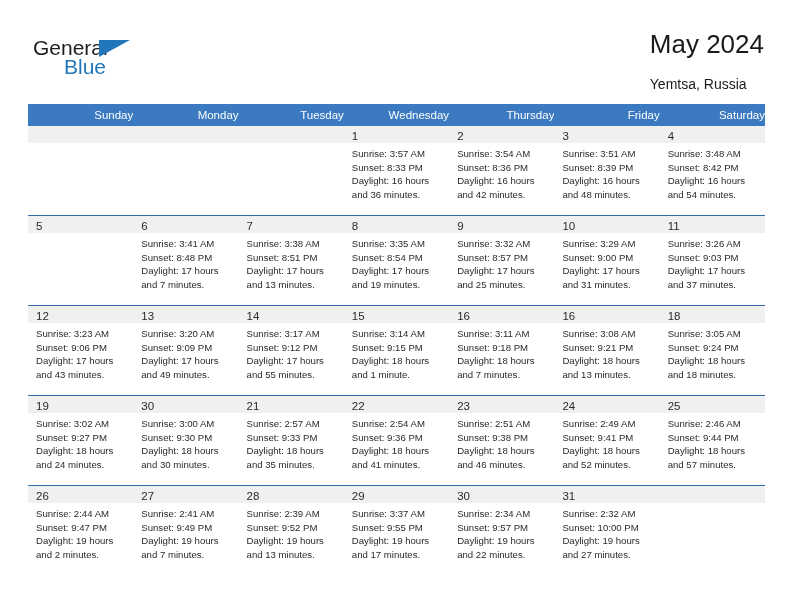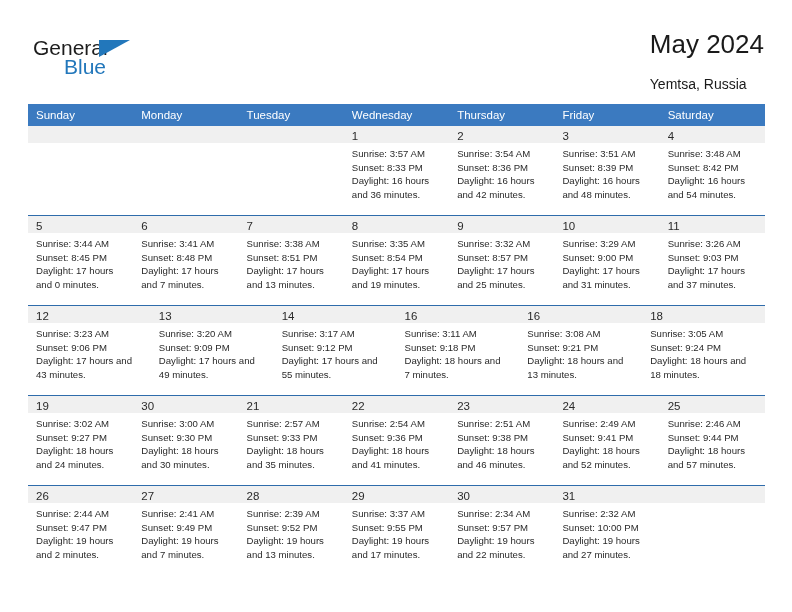--- a/index.html
+++ b/index.html
@@ -87,20 +87,21 @@
   .calendar {
     position: absolute;
     left: 28px;
     top: 104px;
     width: 737px;
   }
   .weekdays {
     display: flex;
     background: #3b7ac0;
     height: 22px;
+    text-align: right;
   }
   .weekday {
     flex: 1 1 0;
     color: #ffffff;
     font-size: 11.5px;
     line-height: 22px;
     padding-left: 8px;
     box-sizing: border-box;
     white-space: nowrap;
     overflow: hidden;
@@ -220,25 +221,20 @@
             <div class="day-info">
               <div>Sunrise: 3:48 AM</div>
               <div>Sunset: 8:42 PM</div>
               <div class="wrap">Daylight: 16 hours and 54 minutes.</div>
             </div>
           </div>
         </div>
         <div class="week">
           <div class="day">
             <div class="day-num-band"><span class="day-num">5</span></div>
-            <div class="day-info">
-              <div>Sunrise: 3:44 AM</div>
-              <div>Sunset: 8:45 PM</div>
-              <div class="wrap">Daylight: 17 hours and 0 minutes.</div>
-            </div>
           </div>
           <div class="day">
             <div class="day-num-band"><span class="day-num">6</span></div>
             <div class="day-info">
               <div>Sunrise: 3:41 AM</div>
               <div>Sunset: 8:48 PM</div>
               <div class="wrap">Daylight: 17 hours and 7 minutes.</div>
             </div>
           </div>
           <div class="day">
@@ -301,20 +297,28 @@
           </div>
           <div class="day">
             <div class="day-num-band"><span class="day-num">14</span></div>
             <div class="day-info">
               <div>Sunrise: 3:17 AM</div>
               <div>Sunset: 9:12 PM</div>
               <div class="wrap">Daylight: 17 hours and 55 minutes.</div>
             </div>
           </div>
           <div class="day">
+            <div class="day-num-band"><span class="day-num">15</span></div>
+            <div class="day-info">
+              <div>Sunrise: 3:14 AM</div>
+              <div>Sunset: 9:15 PM</div>
+              <div class="wrap">Daylight: 18 hours and 1 minute.</div>
+            </div>
+          </div>
+          <div class="day">
             <div class="day-num-band"><span class="day-num">16</span></div>
             <div class="day-info">
               <div>Sunrise: 3:11 AM</div>
               <div>Sunset: 9:18 PM</div>
               <div class="wrap">Daylight: 18 hours and 7 minutes.</div>
             </div>
           </div>
           <div class="day">
             <div class="day-num-band"><span class="day-num">16</span></div>
             <div class="day-info">

